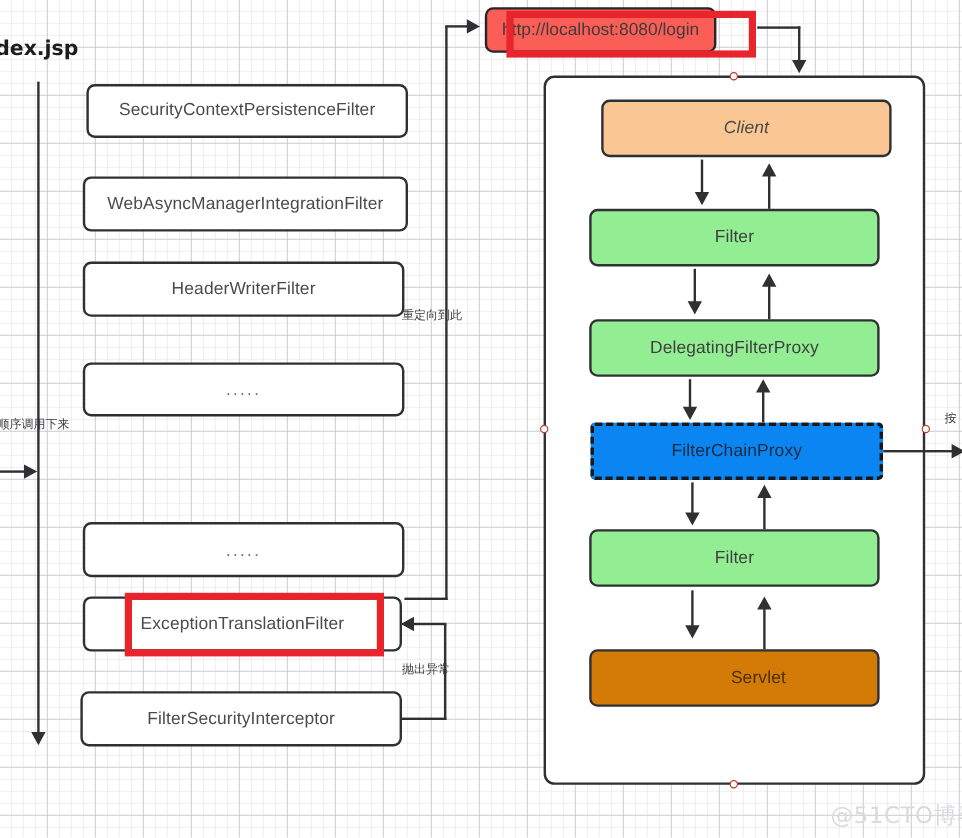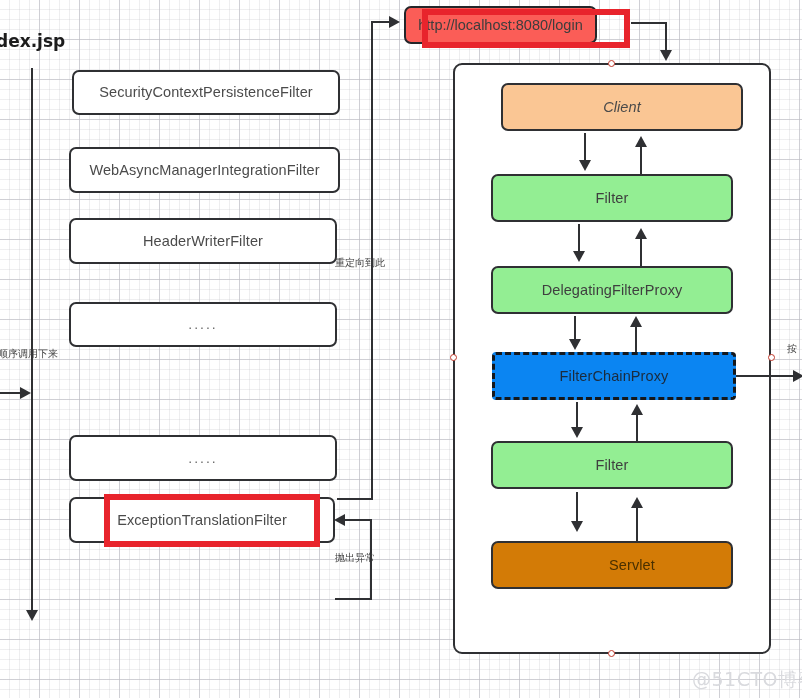--- a/index.html
+++ b/index.html
@@ -139,20 +139,21 @@
   <div class="node filter-item" style="left:69px;top:218px;width:268px;height:46px;">HeaderWriterFilter</div>
 
   <div class="node filter-item dots" style="left:69px;top:302px;width:268px;height:45px;">.....</div>
 
 
   <div class="node filter-item dots" style="left:69px;top:435px;width:268px;height:46px;">.....</div>
 
   <div class="node filter-item" style="left:69px;top:497px;width:266px;height:46px;">ExceptionTranslationFilter</div>
   <div class="hl-red" style="left:104px;top:494px;width:216px;height:53px;"></div>
 
+  <div class="node filter-item" style="left:67px;top:576px;width:268px;height:46px;">FilterSecurityInterceptor</div>
 
   <div class="ln lnh" style="left:335px;top:598px;width:37px;"></div>
   <div class="ln lnv" style="left:370px;top:520px;height:80px;"></div>
   <div class="ln lnh" style="left:343px;top:519px;width:29px;"></div>
   <div class="arw arw-left" style="left:334px;top:514px;"></div>
   <div class="lbl" style="left:335px;top:551px;">抛出异常</div>
 
   <div class="ln lnh" style="left:337px;top:498px;width:36px;"></div>
   <div class="ln lnv" style="left:371px;top:22px;height:478px;"></div>
   <div class="ln lnh" style="left:371px;top:21px;width:25px;"></div>

